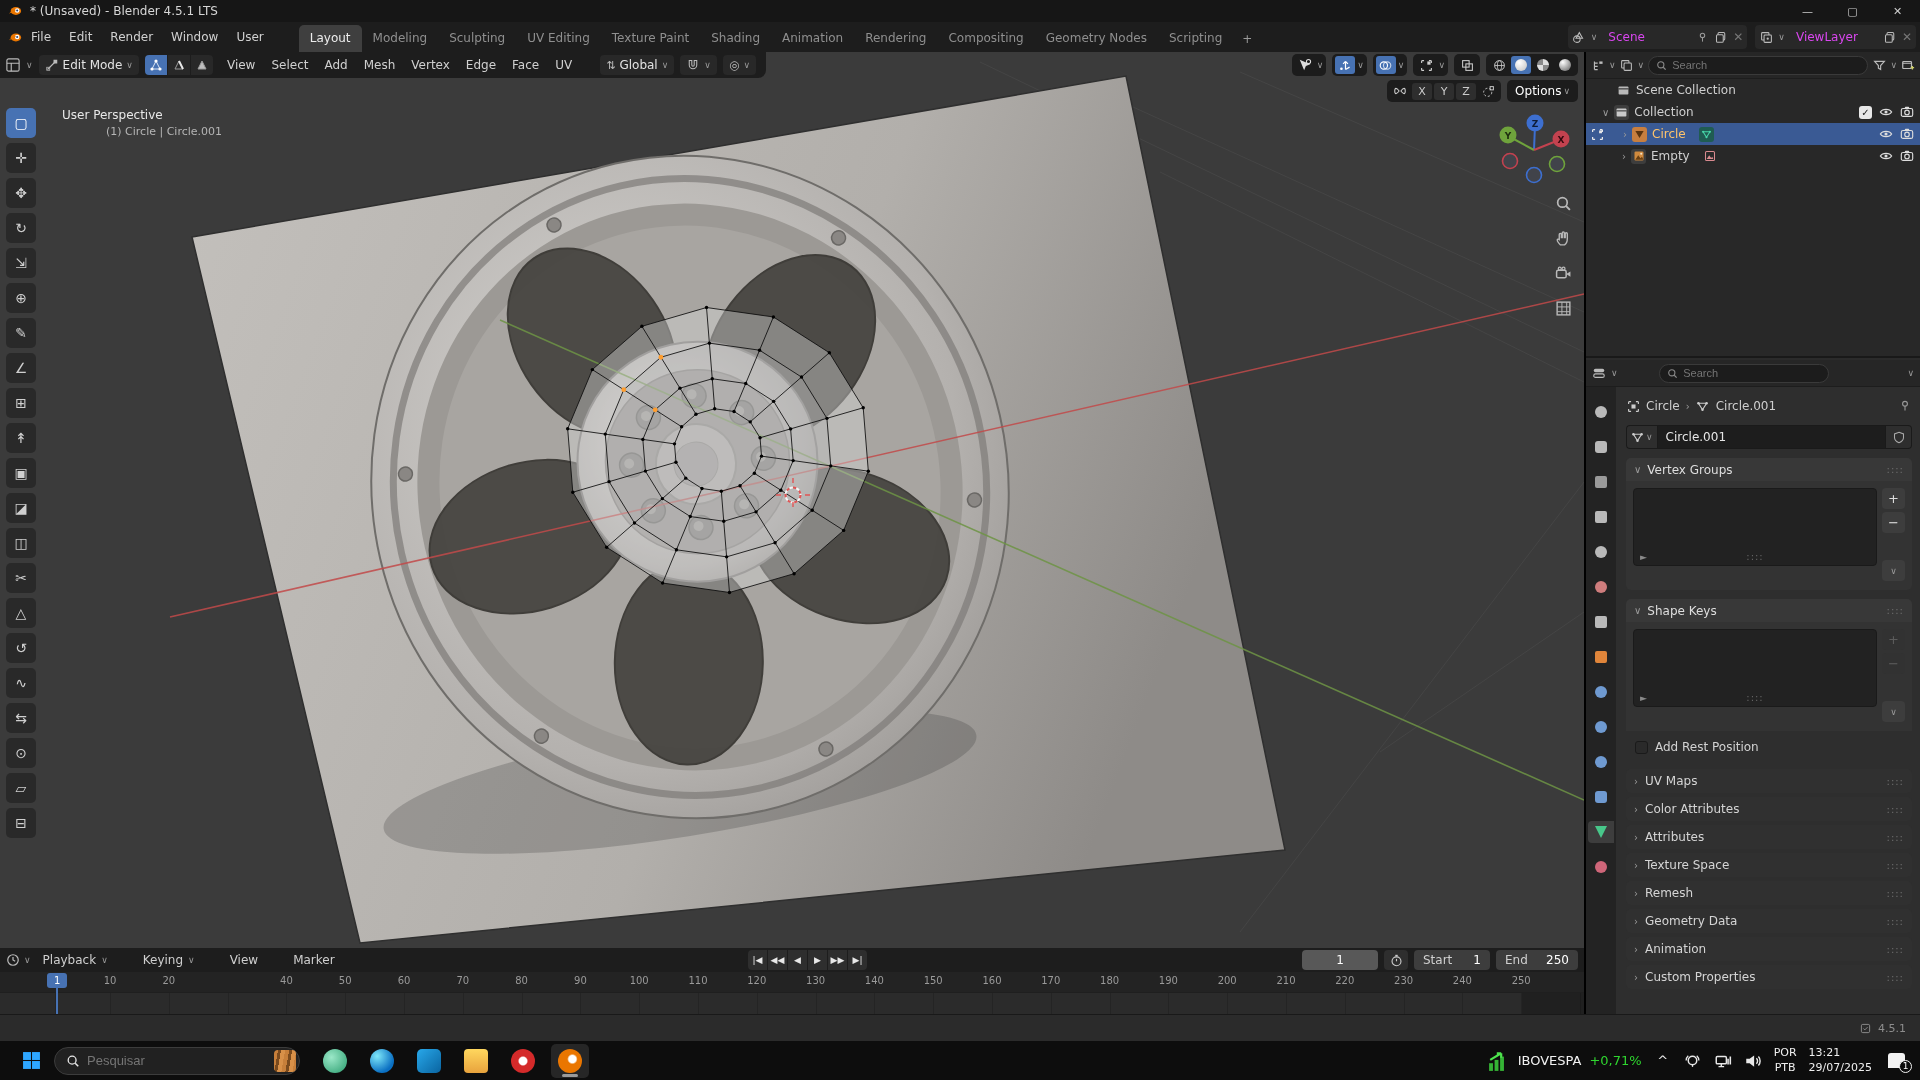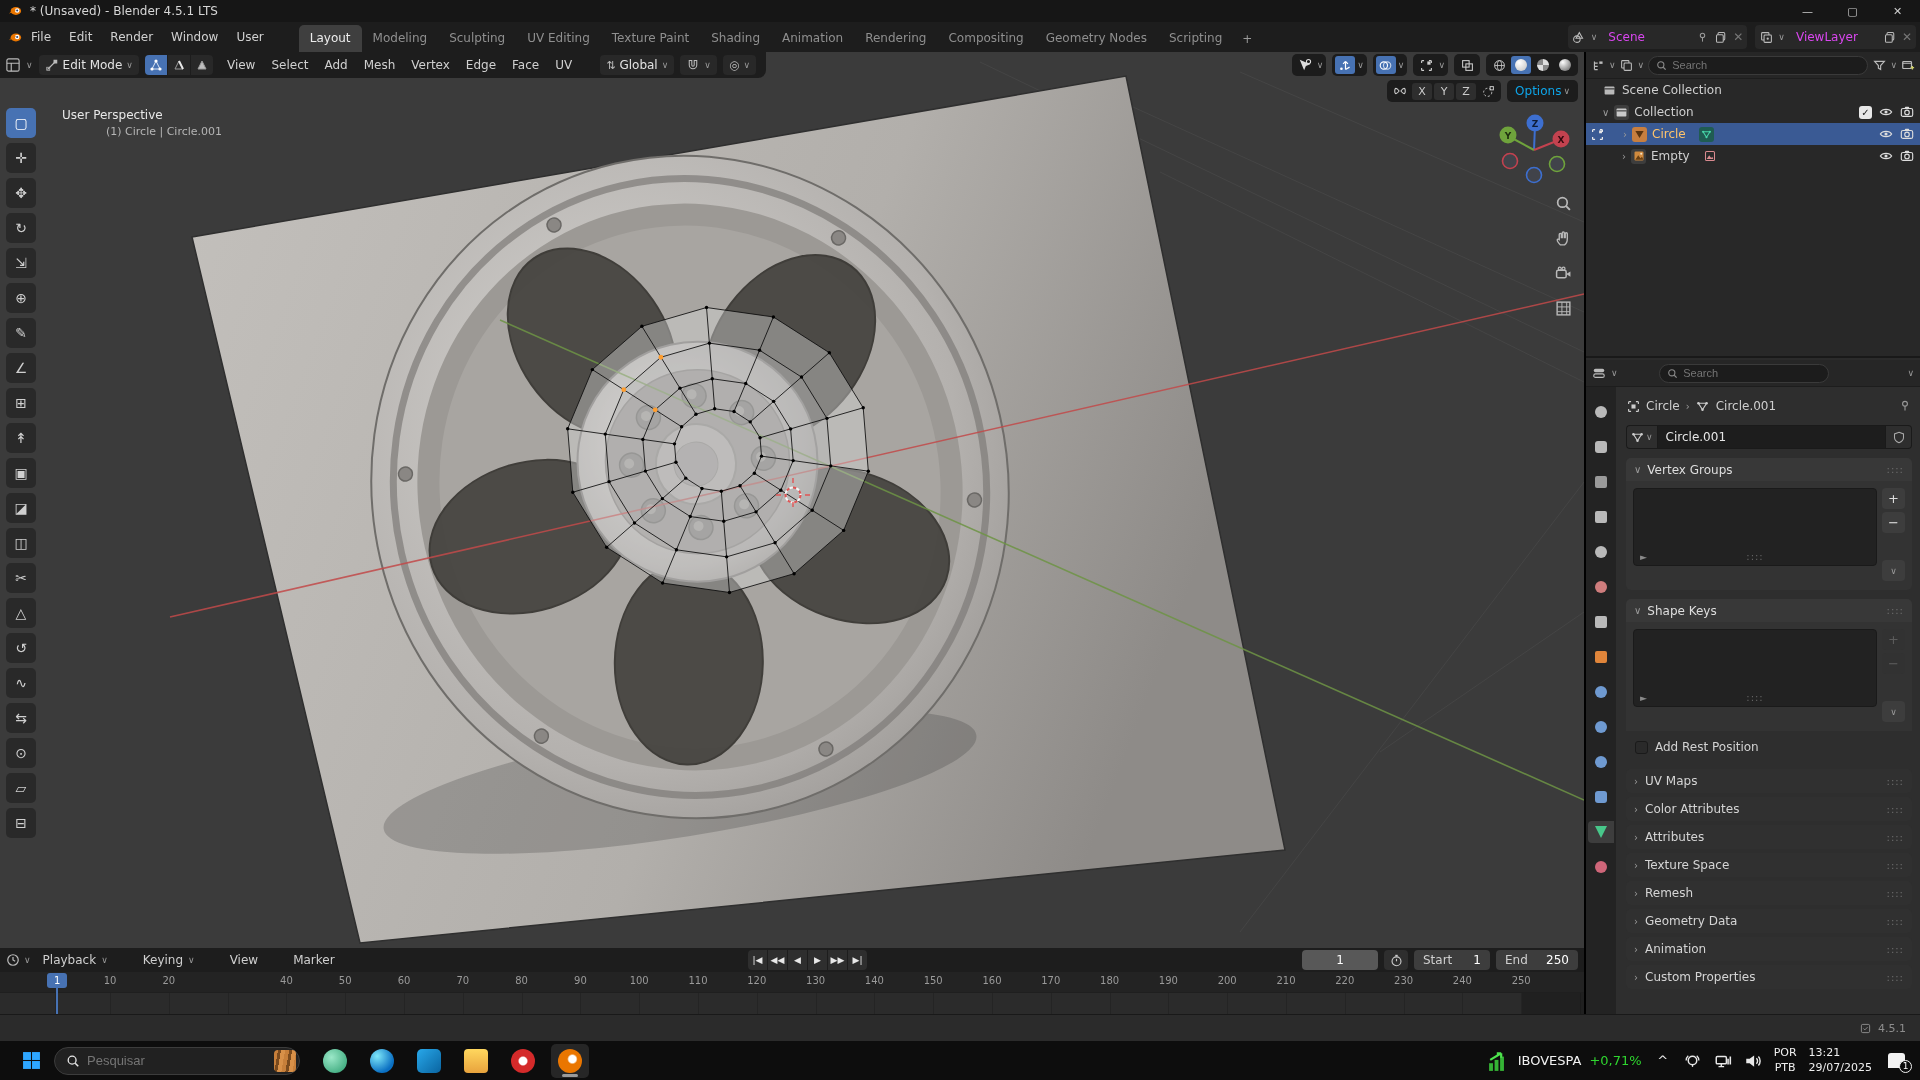--- a/index.html
+++ b/index.html
@@ -609,21 +609,21 @@
           <span class="axis-btn">Z</span>
         </span>
       <span class="hbtn">
         <svg width="13" height="13" viewBox="0 0 16 16">
             <circle cx="7" cy="9" r="5" fill="none" stroke="#ccc" stroke-width="1.2" stroke-dasharray="2.5 2.5"></circle>
             <rect x="10" y="2" width="4" height="4" fill="none" stroke="#ccc" stroke-width="1.2"></rect>
           </svg>
       </span>
     </div>
     <div class="hgrp" style="padding:0 8px">
-      <span style="color:#0ea5e9">Options</span>
+      <span style="color:#ffffff">Options</span>
       <span class="caret">∨</span>
     </div>
   </div>
 
   
   <div id="vp-overlay-text">
     <div class="l1">User Perspective</div>
     <div class="l2">(1) Circle | Circle.001</div>
   </div>
 
@@ -733,21 +733,21 @@
         <span class="caret">∨</span>
       <span class="mini-ico">
         <svg width="14" height="14" viewBox="0 0 16 16">
             <rect x="2" y="4" width="10" height="8" rx="1" fill="none" stroke="#bbb" stroke-width="1.4"></rect>
             <path d="M2 6h10" stroke="#bbb" stroke-width="1.2"></path>
             <path d="M13 9v4 M11 11h4" stroke="#cfcf6a" stroke-width="1.5"></path>
           </svg>
       </span>
     </div>
 
-    <div class="ol-row" style="padding-left:16px">
+    <div class="ol-row" style="padding-left:30px">
       <span class="obj-ico">
         <svg width="13" height="13" viewBox="0 0 16 16">
             <rect x="2" y="3" width="12" height="10" rx="1" fill="#b9b9b9"></rect>
             <path d="M2 6h12" stroke="#282828" stroke-width="1.3"></path>
           </svg>
       </span>
       <span class="lbl">Scene Collection</span>
     </div>
 
     <div class="ol-row" style="padding-left:16px">

